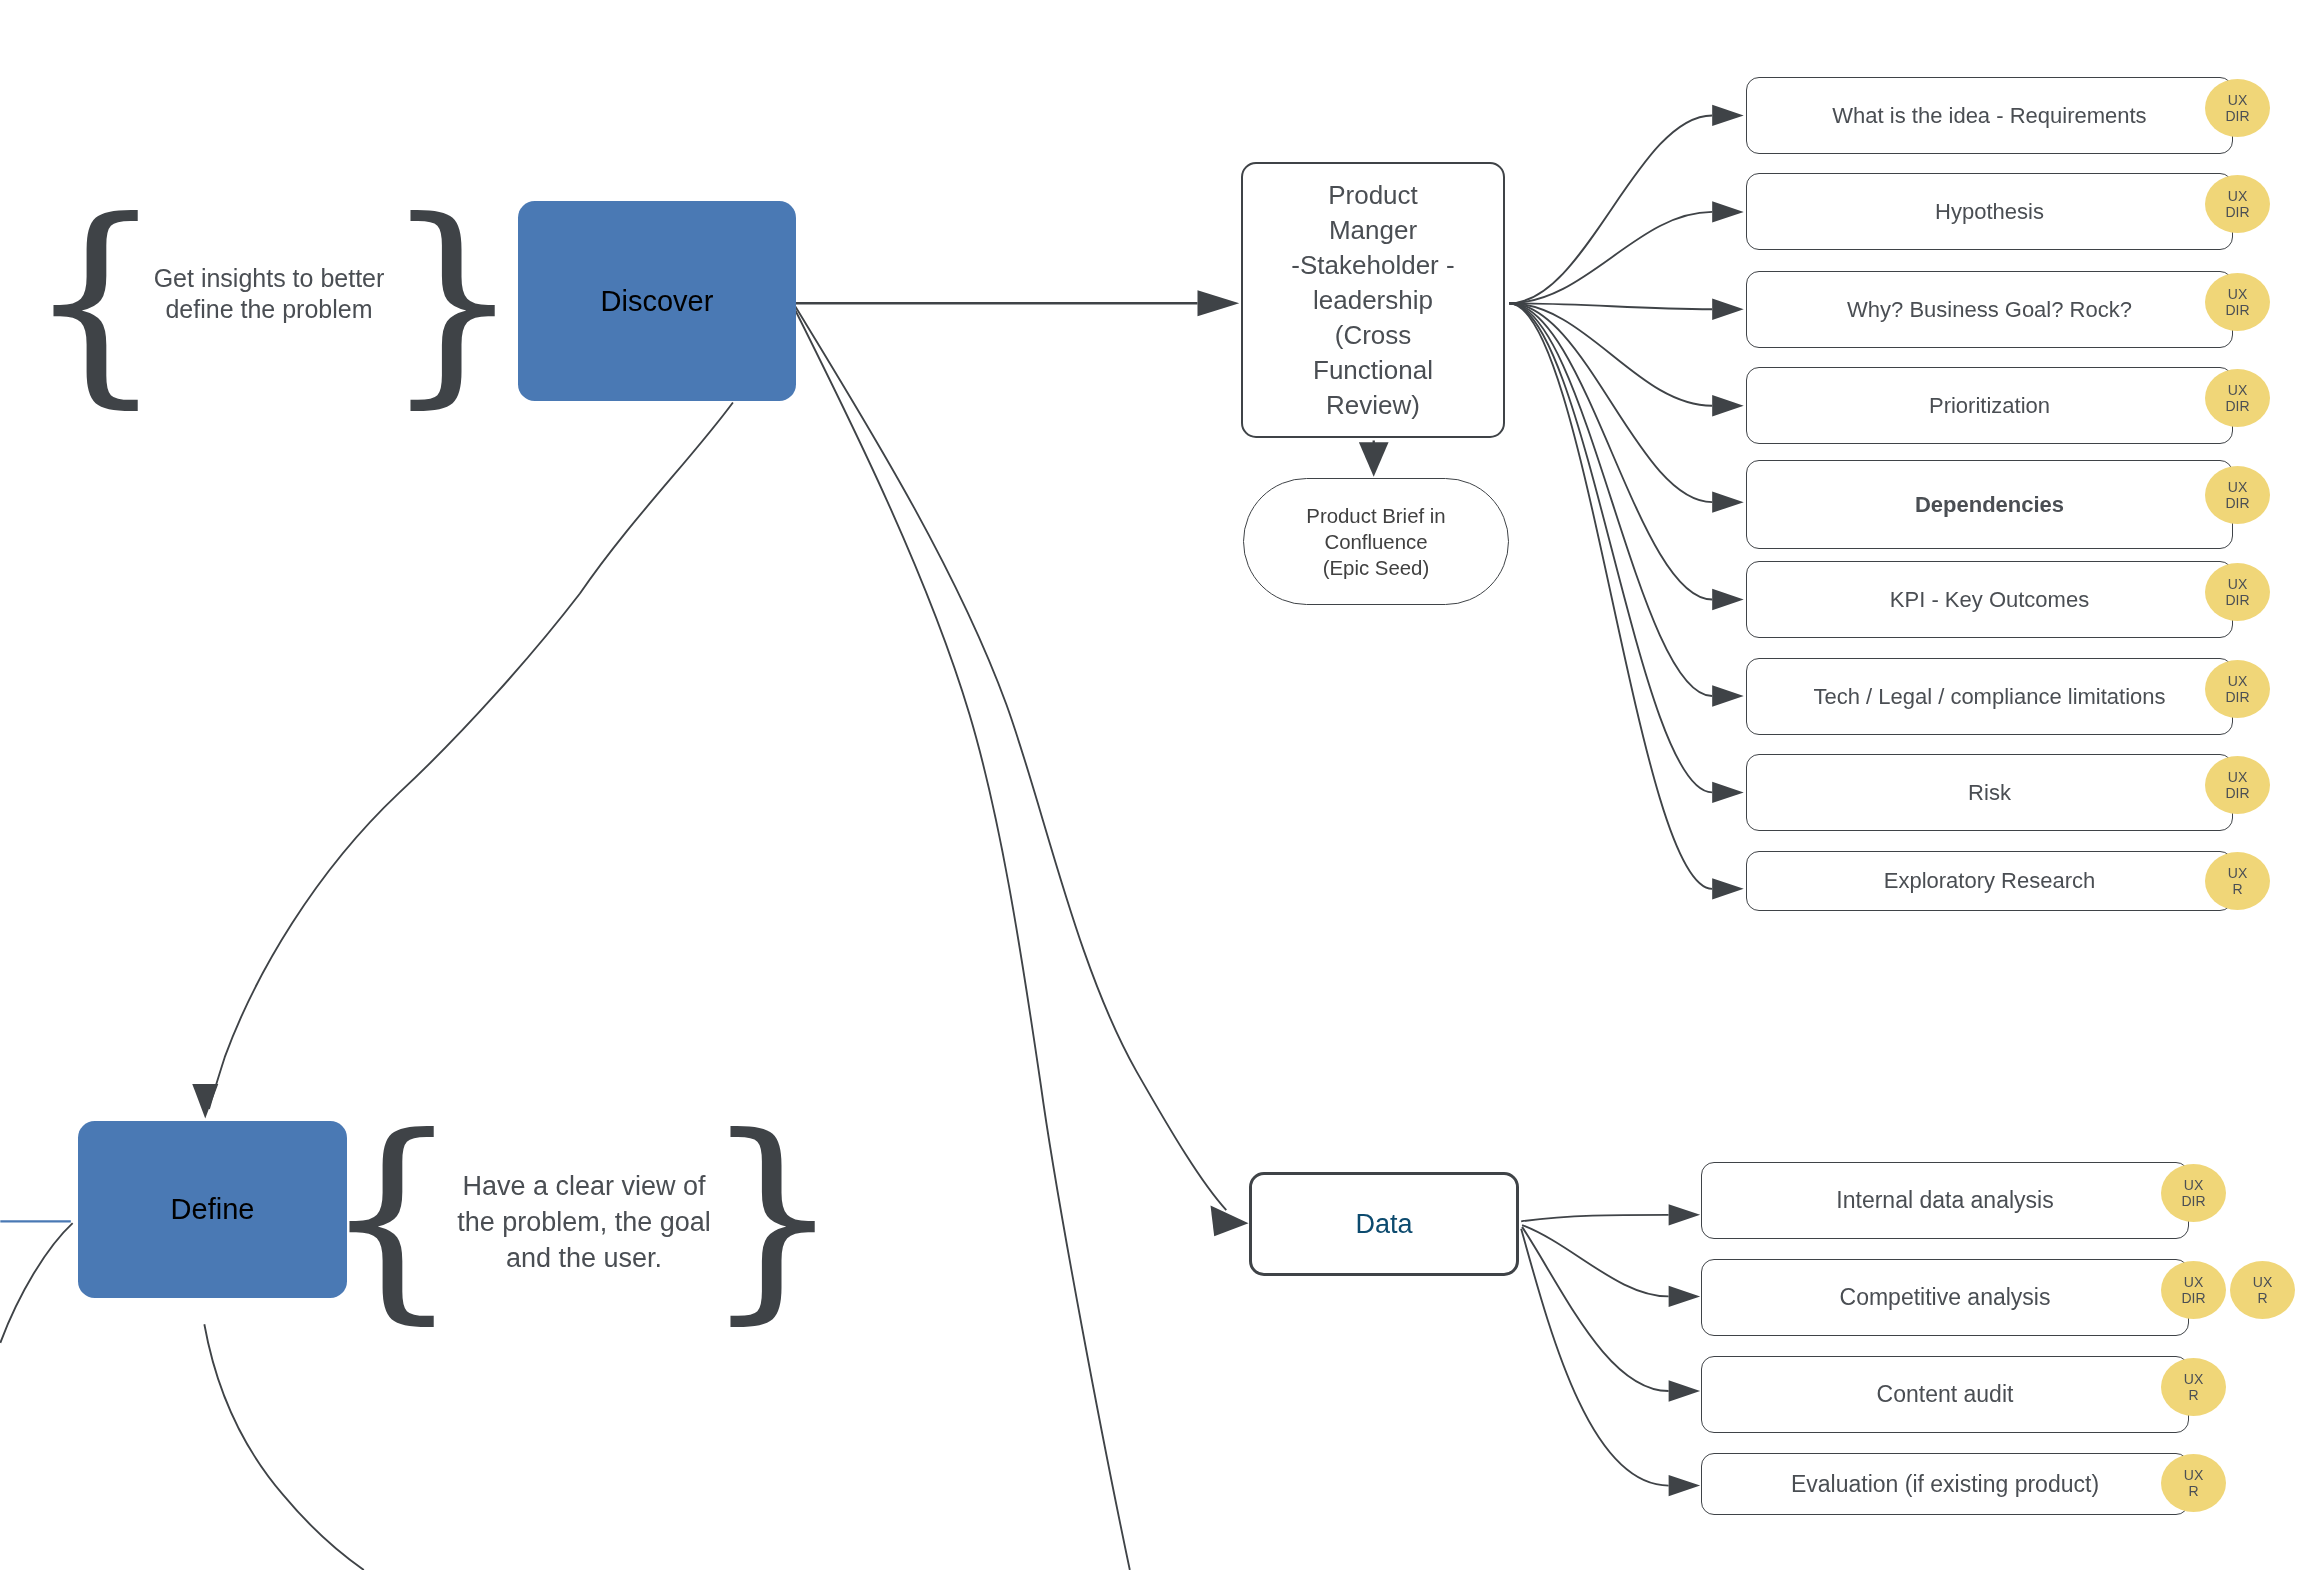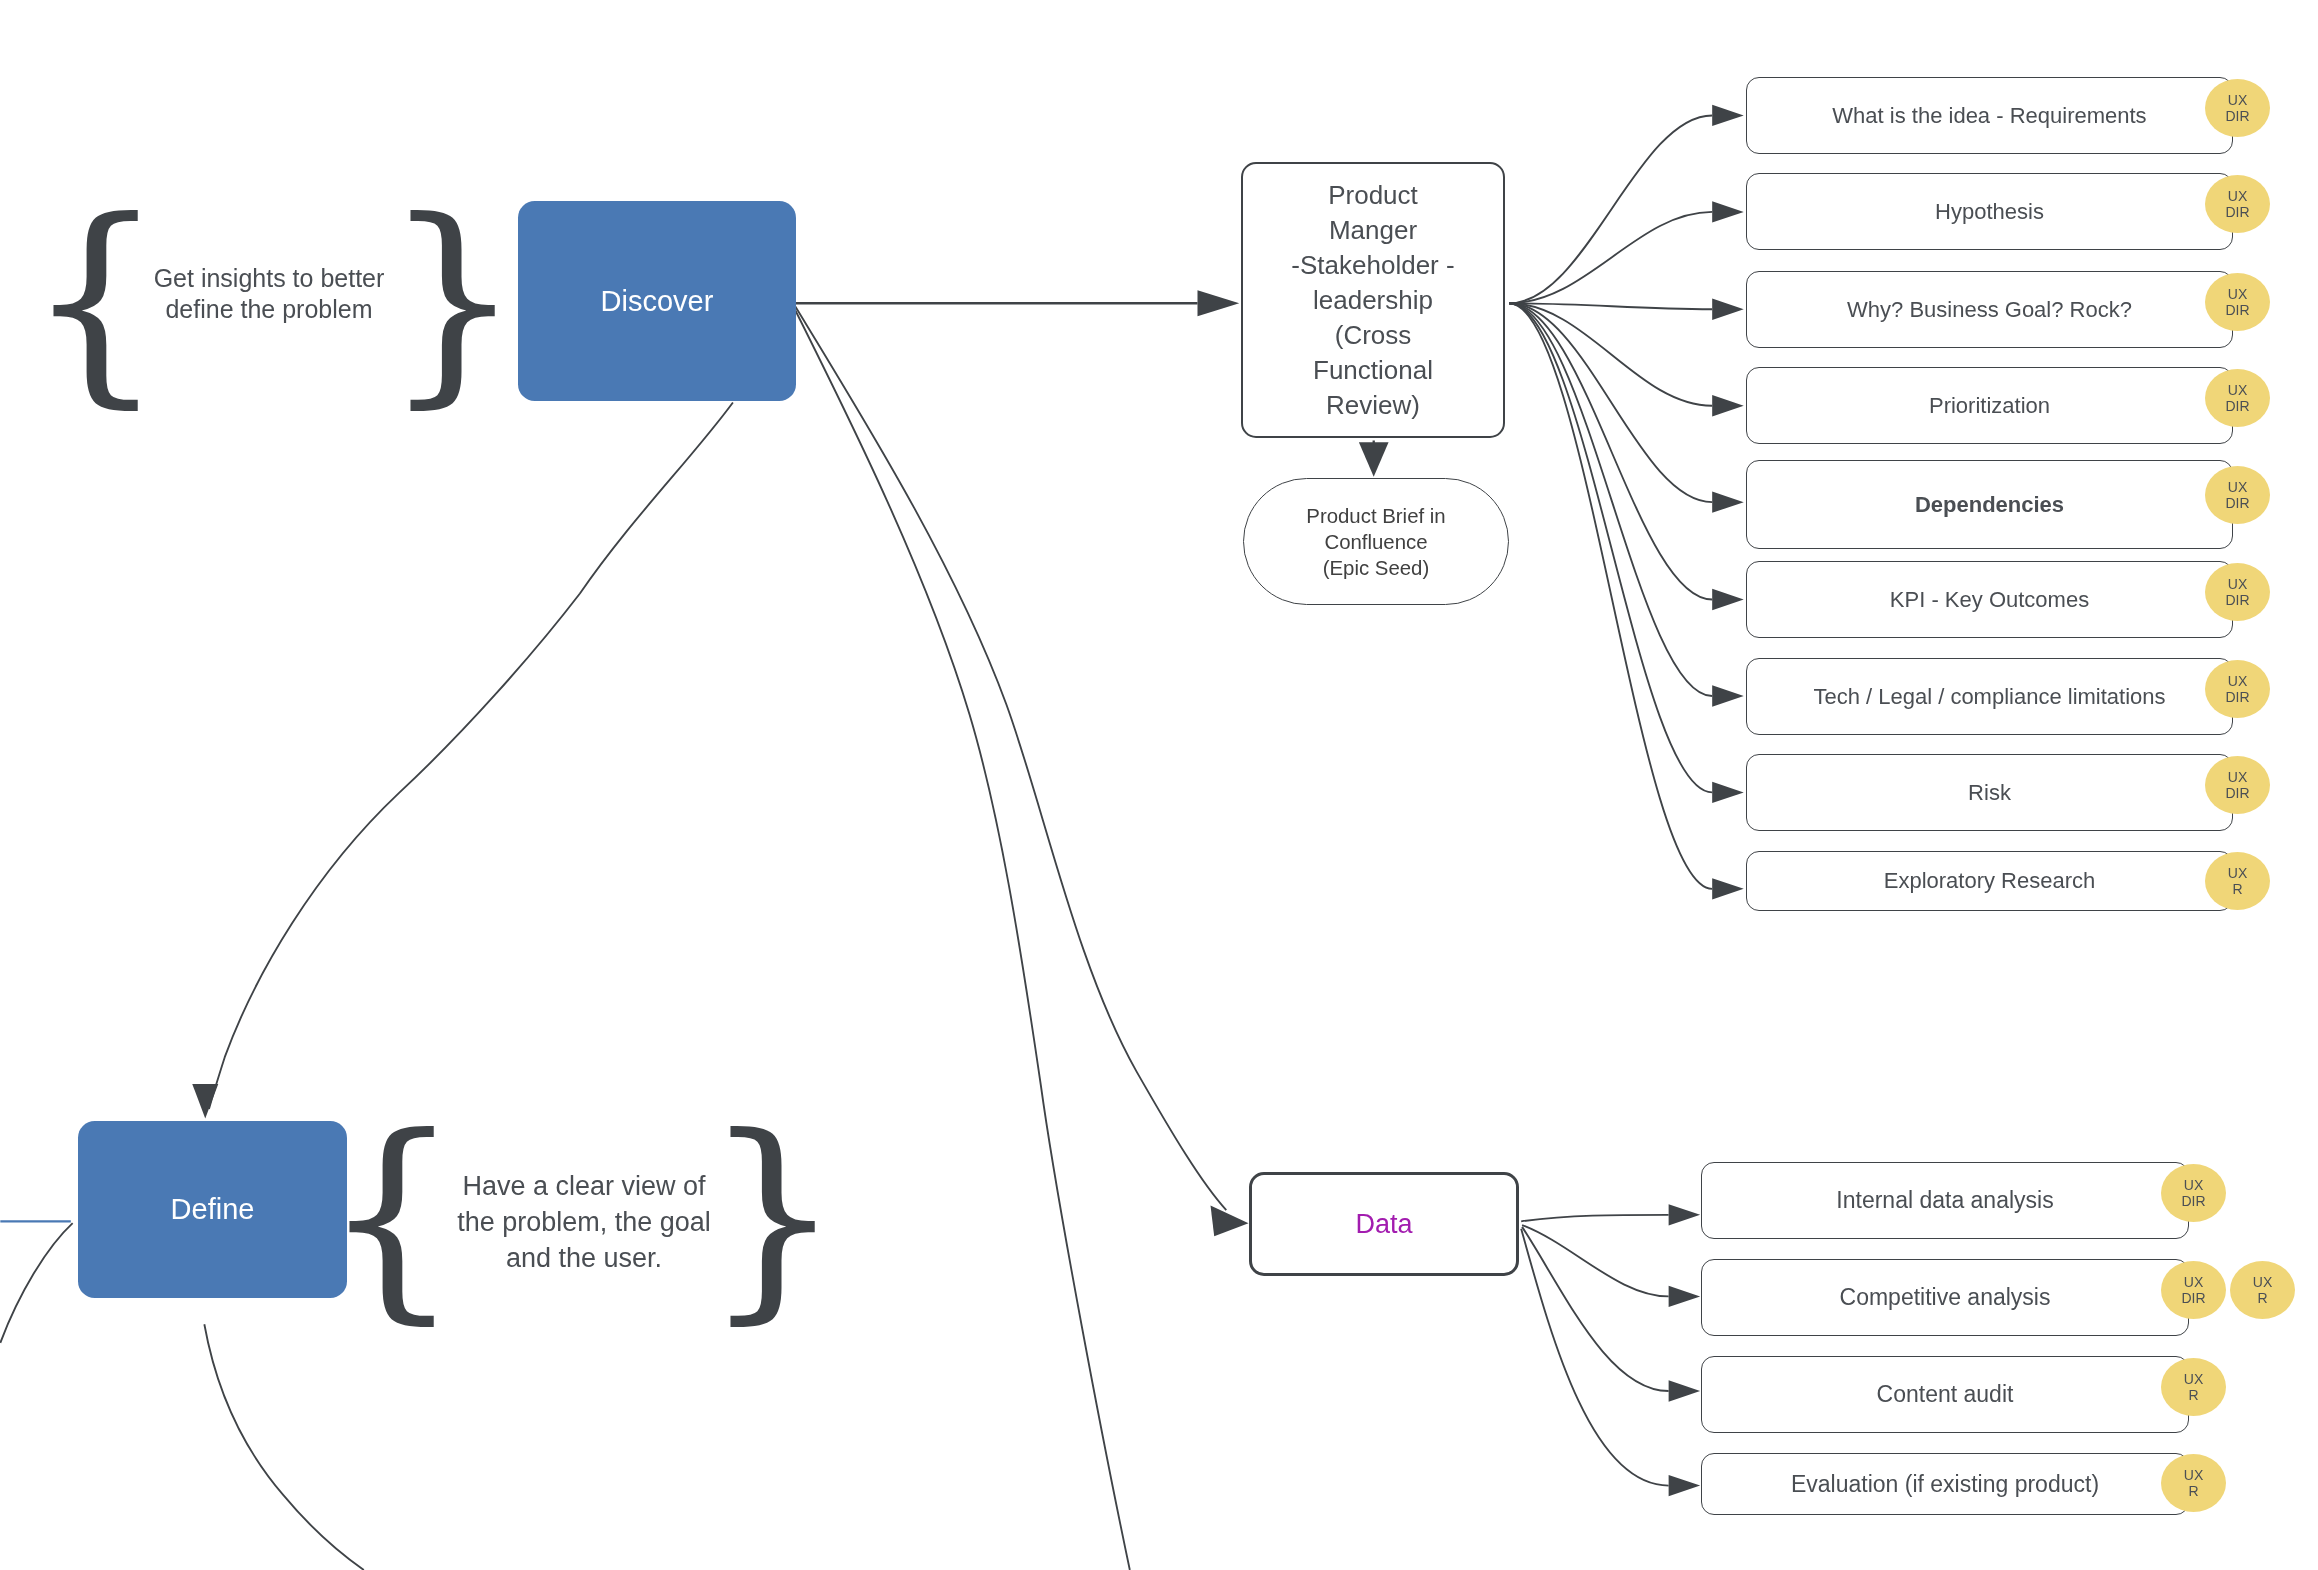--- a/index.html
+++ b/index.html
@@ -5,25 +5,25 @@
   html,body{margin:0;padding:0;background:#fff;}
   .canvas{
     position:relative;width:2319px;height:1570px;background:#ffffff;overflow:hidden;
     font-family:"Liberation Sans",sans-serif;color:#4A4E53;
   }
   svg.connector-layer{position:absolute;left:0;top:0;width:2319px;height:1570px;}
   .node{
     position:absolute;display:flex;align-items:center;justify-content:center;
     text-align:center;box-sizing:border-box;white-space:pre-line;
   }
-  .node-blue{background:#4A79B4;border-radius:16.7px;color:#ffffff;font-size:29px;}
+  .node-blue{background:#4A79B4;border-radius:16.7px;color:#000000;font-size:29px;}
   .node-outline{background:#ffffff;border:2.8px solid #3F4347;border-radius:15px;color:#4A4E53;}
   .node-review{font-size:26px;line-height:35px;}
   .node-stadium{background:#ffffff;border:1.9px solid #3F4347;border-radius:74px;color:#404040;font-size:20.4px;line-height:26px;}
-  .node-data{background:#ffffff;border:3.7px solid #3F4347;border-radius:15px;color:#a21caf;font-size:27px;}
+  .node-data{background:#ffffff;border:3.7px solid #3F4347;border-radius:15px;color:#0c4a6e;font-size:27px;}
   .topic{
     position:absolute;background:#ffffff;border:1.9px solid #3F4347;border-radius:13px;
     display:flex;align-items:center;justify-content:center;text-align:center;
     color:#4A4E53;box-sizing:border-box;
   }
   .topic-r{font-size:22px;}
   .topic-b{font-size:23px;}
   .badge{
     position:absolute;background:#F0D678;border-radius:50%;
     display:flex;align-items:center;justify-content:center;text-align:center;

